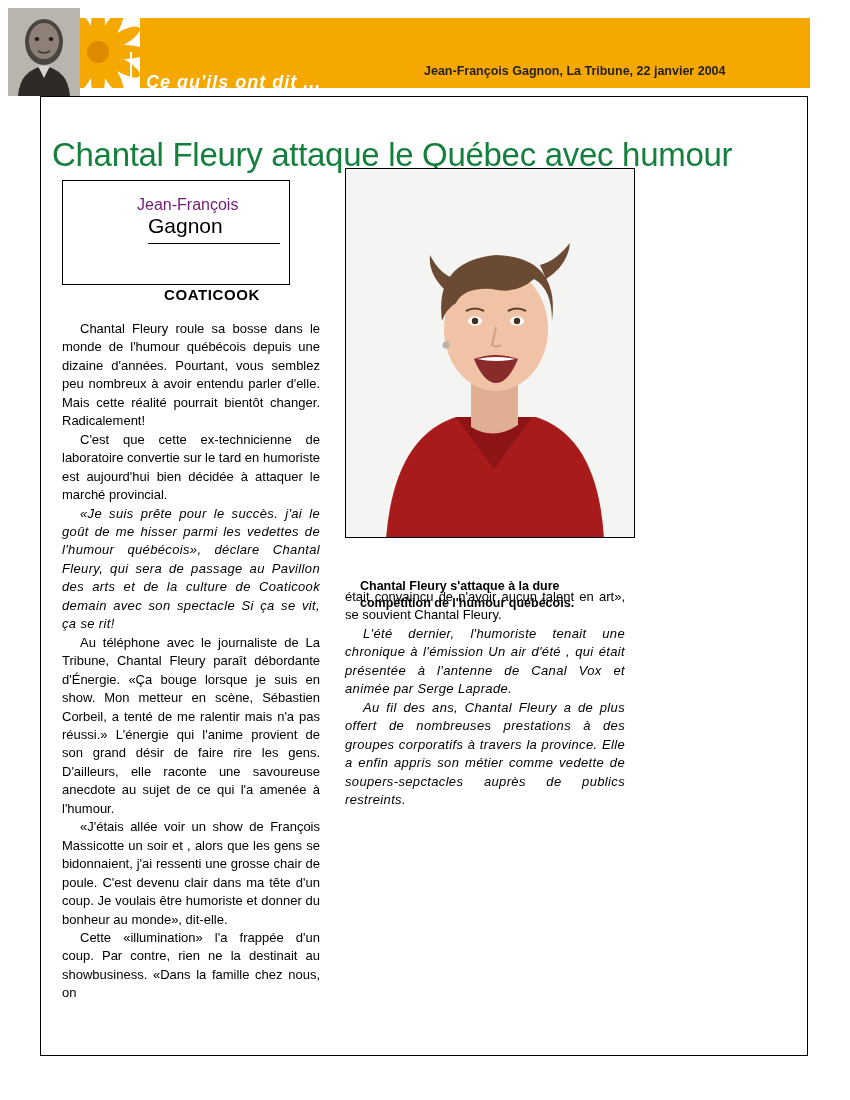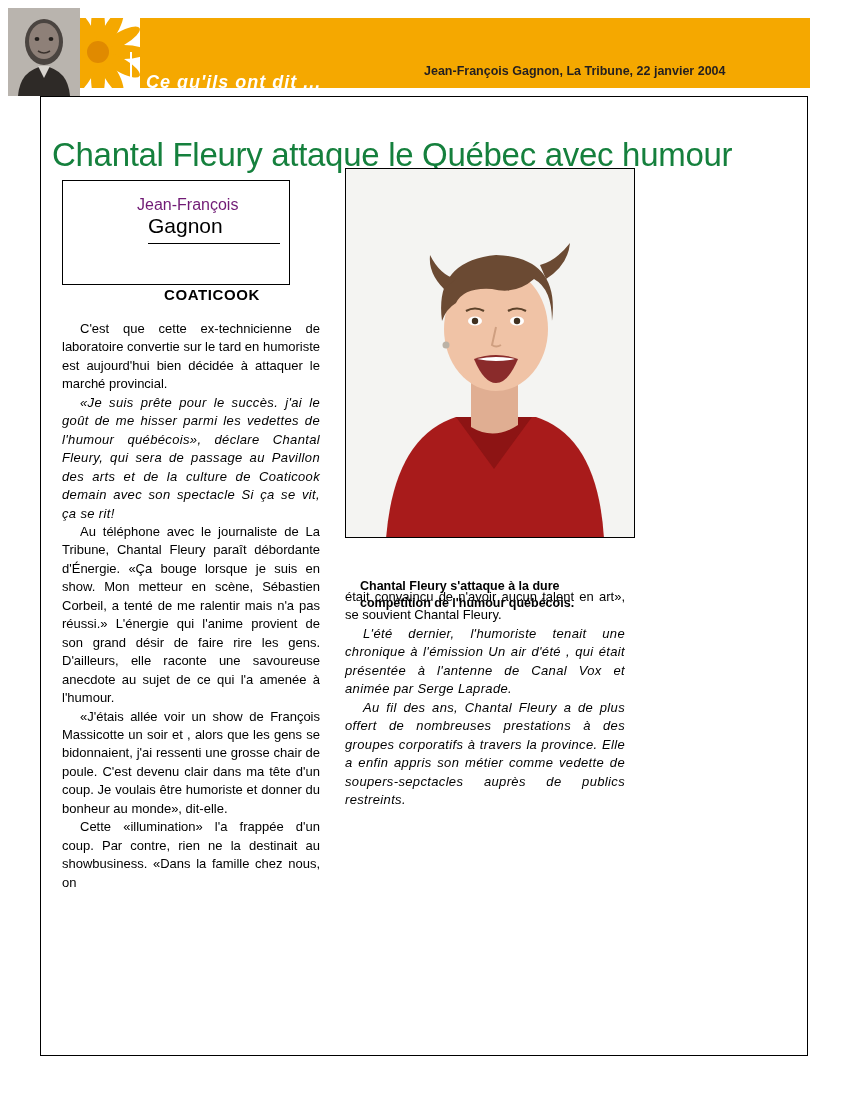--- a/index.html
+++ b/index.html
@@ -282,20 +282,21 @@
     <path d="M128 190 Q150 182 172 190 Q162 214 150 214 Q138 214 128 190 Z" fill="#8a2b2b"></path>
     <path d="M131 190 Q150 186 169 190 Q150 194 131 190 Z" fill="#ffffff"></path>
 
     <circle cx="100" cy="176" r="3.5" fill="#bbb2a6"></circle>
   </svg>
 </div>
 
 <div class="photo-caption">Chantal Fleury s'attaque à la dure compétition de l'humour québécois.</div>
 
 <div class="col col-left">
+  <p>Chantal Fleury roule sa bosse dans le monde de l'humour québécois depuis une dizaine d'années. Pourtant, vous semblez peu nombreux à avoir entendu parler d'elle.  Mais cette réalité pourrait bientôt changer. Radicalement!</p>
   <p>C'est que cette ex-technicienne de laboratoire convertie sur le tard en humoriste est aujourd'hui bien décidée à attaquer le marché provincial.</p>
   <p class="wide">«Je suis prête pour le succès.  j'ai le goût de me hisser parmi les vedettes de l'humour québécois», déclare Chantal Fleury, qui sera de passage au Pavillon des arts et de la culture de Coaticook demain avec son spectacle Si ça se vit, ça se rit!</p>
   <p>Au téléphone avec le journaliste de La Tribune, Chantal Fleury paraît débordante d'Énergie.  «Ça bouge lorsque je suis en show.  Mon metteur en scène, Sébastien Corbeil, a tenté de me ralentir mais n'a pas réussi.»  L'énergie qui l'anime provient de son grand désir de faire rire les gens.  D'ailleurs, elle raconte une savoureuse anecdote au sujet de ce qui l'a amenée à l'humour.</p>
   <p>«J'étais allée voir un show de François Massicotte un soir et , alors que les gens se bidonnaient, j'ai ressenti une grosse chair de poule.  C'est devenu clair dans ma tête d'un coup.   Je voulais être humoriste et donner du bonheur au monde», dit-elle.</p>
   <p>Cette «illumination» l'a frappée d'un coup.  Par contre, rien ne la destinait au showbusiness. «Dans la famille chez nous, on</p>
 </div>
 
 <div class="col col-right">
   <p style="text-indent:0">était convaincu de n'avoir aucun talent en art», se souvient Chantal Fleury.</p>
   <p class="wide">L'été dernier, l'humoriste tenait une chronique à l'émission Un air d'été , qui était présentée à l'antenne de Canal Vox et animée par Serge Laprade.</p>

